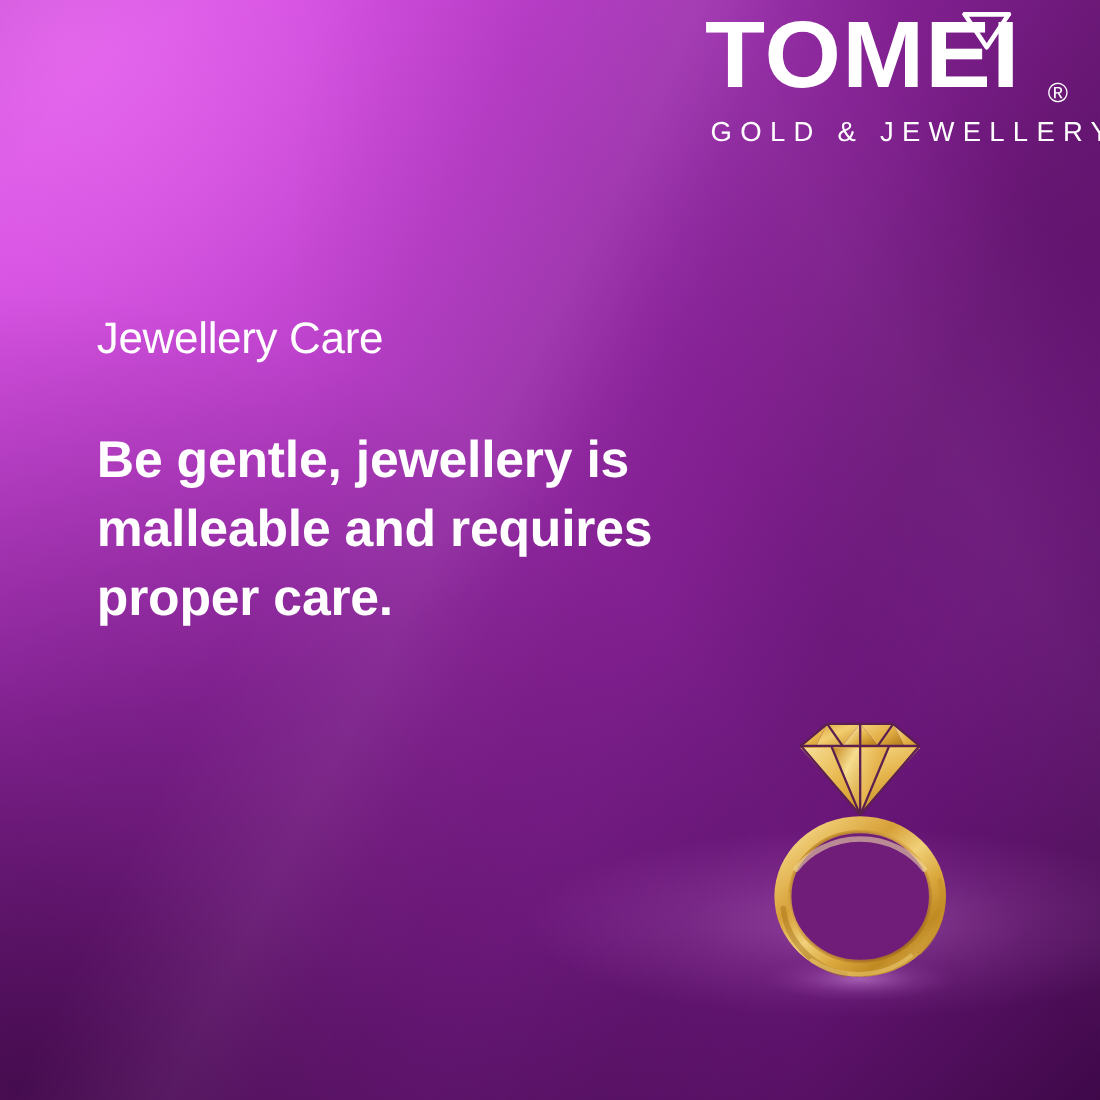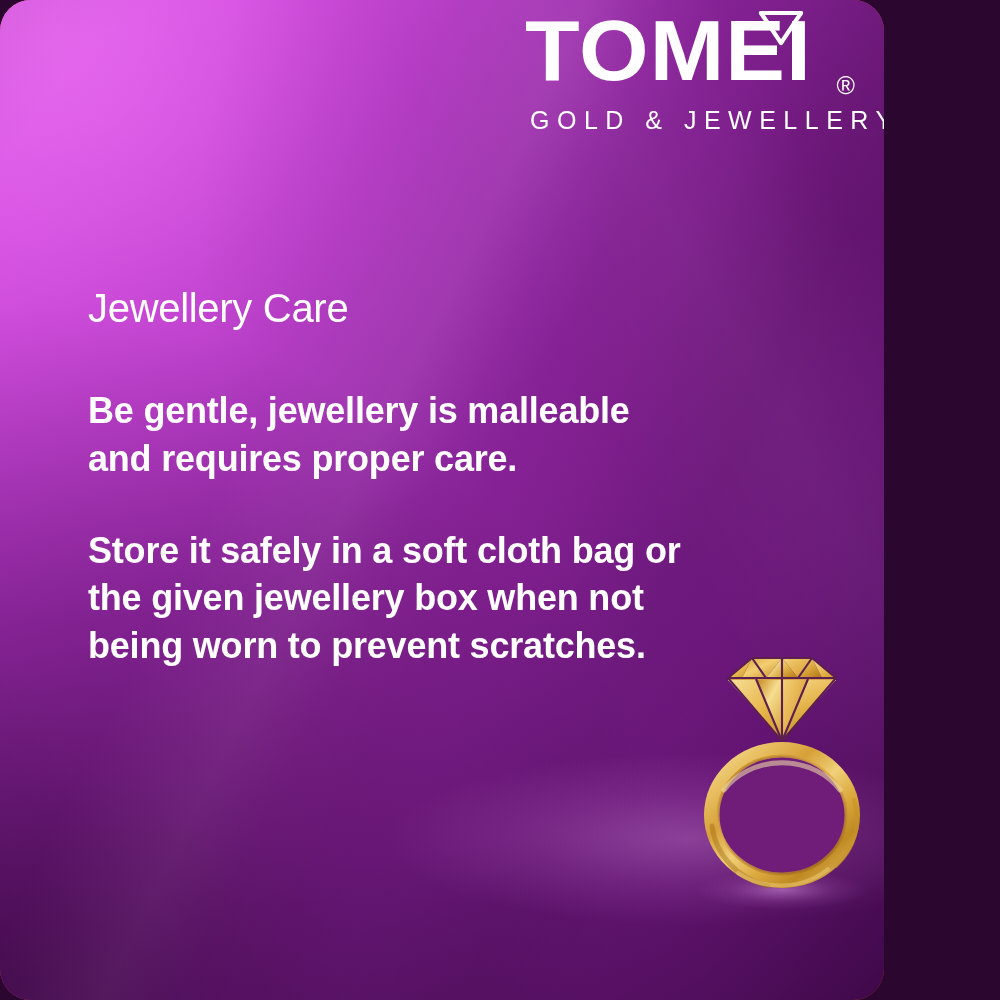--- a/index.html
+++ b/index.html
@@ -6,25 +6,24 @@
     margin: 0;
     padding: 0;
     background: #2b0730;
   }
   body {
     font-family: "Liberation Sans", sans-serif;
   }
 
   #poster {
     position: relative;
-    width: 884px;
+    width: 1000px;
     height: 1000px;
     overflow: hidden;
     background: #c2410c;
-    border-radius: 31px;
   }
 
   
   .bg-base {
     position: absolute;
     inset: 0;
     background:
       linear-gradient(133deg,
         #d94fe6 0%,
         #c93fd8 12%,
@@ -153,21 +152,21 @@
     font-weight: 400;
     font-size: 40px;
     line-height: 1.12;
     color: #ffffff;
     letter-spacing: -0.3px;
     margin: 0 0 56px 0;
   }
   .para {
     font-family: "Liberation Sans", sans-serif;
     font-weight: 700;
-    font-size: 36px;
+    font-size: 47px;
     line-height: 1.33;
     color: #ffffff;
     letter-spacing: -0.2px;
     margin: 0;
   }
   .para + .para {
     margin-top: 44px;
   }
 
   
@@ -208,21 +207,20 @@
     </div>
 
     <div class="logo-sub">GOLD &amp; JEWELLERY</div>
   </div>
 
   <div class="copy">
     <h1 class="headline">Jewellery Care</h1>
 
     <p class="para">Be gentle, jewellery is malleable and requires proper care.</p>
 
-    <p class="para">Store it safely in a soft cloth bag or the given jewellery box when not being worn to prevent scratches.</p>
   </div>
 
   <div class="ring-art">
     <svg viewBox="0 0 176 272" aria-hidden="true">
       <defs>
         <linearGradient id="gemA" x1="0" y1="0" x2="1" y2="1">
           <stop offset="0%" stop-color="#d9a23a"></stop>
           <stop offset="45%" stop-color="#f3cf72"></stop>
           <stop offset="100%" stop-color="#c98e26"></stop>
         </linearGradient>

